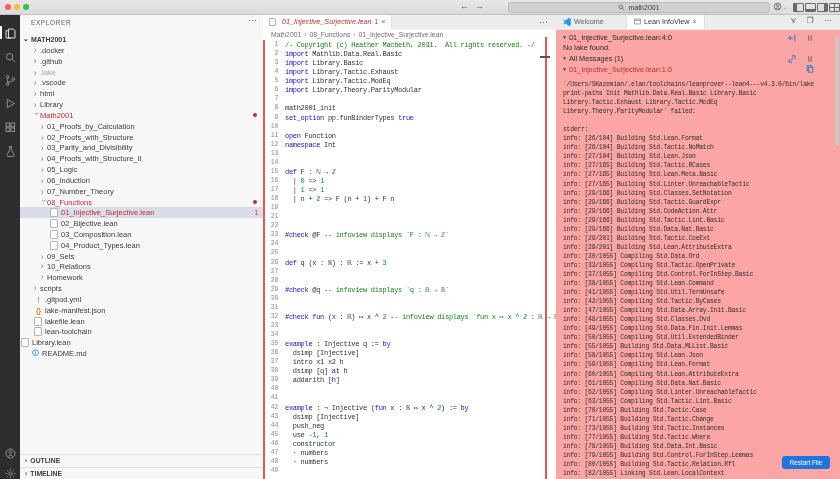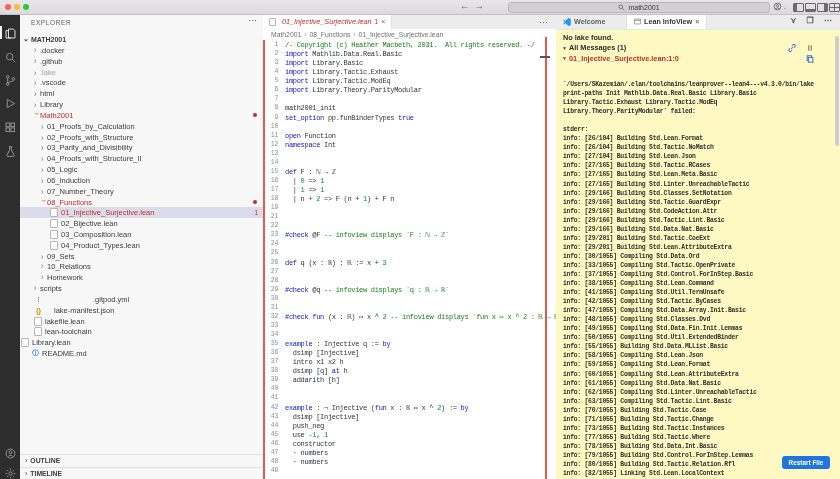--- a/index.html
+++ b/index.html
@@ -56,21 +56,21 @@
   .cl{height:9.07px;white-space:pre;display:flex;}
   .cl .ln{flex:0 0 15px;text-align:right;color:#888f96;padding-right:7px;font-size:6.5px;}
   .tk-k{color:#1616c9;}
   .tk-c{color:#1a801a;}
   .tk-n{color:#098658;}
   .tk-p{color:#30343a;}
   #gutter-red{position:absolute;left:0;top:26px;width:2px;height:439px;background:#e05a52;z-index:3;}
   #ruler-red{position:absolute;left:282px;top:23px;width:2px;height:442px;background:#e05a52;z-index:3;}
   #ruler-mark{position:absolute;left:277px;top:42px;width:10px;height:2px;background:#555;z-index:4;}
   
-  #panel{position:absolute;left:556px;top:14px;width:284px;height:465px;background:#fef9c3;overflow:hidden;font-weight:bold;}
+  #panel{position:absolute;left:556px;top:14px;width:284px;height:465px;background:#fca5a5;overflow:hidden;}
   #tabbar2{position:absolute;left:0;top:0;width:284px;height:15px;background:#ececec;border-bottom:1px solid #e5e5e5;}
   .tab2{position:absolute;top:0;height:15px;display:flex;align-items:center;padding:0 7px;gap:3px;font-size:7.2px;color:#616161;}
   #tab-welcome{left:0;}
   #tab-infoview{left:70px;background:#fff;border-right:1px solid #e0e0e0;border-left:1px solid #e0e0e0;color:#333;}
   #tab-infoview .x{color:#696969;font-size:7px;}
   #panel-actions{position:absolute;right:4px;top:2px;color:#555;font-size:8px;letter-spacing:4px;}
   .ivrow{position:relative;display:flex;align-items:center;height:10.6px;font-size:7.3px;color:#2b2b2b;padding-left:6px;white-space:nowrap;}
   .ivrow .tri{font-size:5px;margin-right:2px;color:#444;}
   .ivrow.red .txt{color:#c12d2d;}
   .ivrow .txt{overflow:hidden;}
@@ -270,25 +270,25 @@
           <span class="lbl">10_Relations</span>
         </div>
         <div class="trow" style="padding-left: 21px;">
           <span class="chev">›</span>
           <span class="lbl">Homework</span>
         </div>
         <div class="trow" style="padding-left: 14px;">
           <span class="chev">›</span>
           <span class="lbl">scripts</span>
         </div>
-        <div class="trow" style="padding-left: 14px; gap: 48px;">
+        <div class="trow" style="padding-left: 14px;">
           <span class="fico gico" style="color: rgb(227, 121, 51); font-weight: bold;">!</span>
           <span class="lbl">.gitpod.yml</span>
         </div>
-        <div class="trow" style="padding-left: 14px; gap: 9px;">
+        <div class="trow" style="padding-left: 14px;">
           <span class="fico gico" style="color: rgb(201, 138, 0); font-weight: bold;">{}</span>
           <span class="lbl">lake-manifest.json</span>
         </div>
         <div class="trow" style="padding-left: 14px;">
           <span class="fico"></span>
           <span class="lbl">lakefile.lean</span>
         </div>
         <div class="trow" style="padding-left: 14px;">
           <span class="fico"></span>
           <span class="lbl">lean-toolchain</span>
@@ -398,20 +398,33 @@
         <svg width="7" height="7" viewBox="0 0 10 10">
             <rect x="1" y="1.5" width="8" height="7" fill="none" stroke="#7a7a7a" stroke-width="1"></rect>
             <line x1="1" y1="3.5" x2="9" y2="3.5" stroke="#7a7a7a" stroke-width="1"></line>
           </svg>
         <span>Lean InfoView</span>
         <span class="x">×</span>
       </div>
       <span id="panel-actions">⋎ ❐ ⋯</span>
     </div>
     <div id="iv-body">
+        <div class="ivrow">
+          <span class="tri">▼</span>
+          <span class="txt">01_Injective_Surjective.lean:4:0</span>
+          <span class="ivicons">
+            <svg class="blue" viewBox="0 0 10 10">
+              <path d="M8.5 1v8M6 5H1M3.5 2.5L1 5l2.5 2.5"></path>
+            </svg>
+            <svg class="gray" viewBox="0 0 10 10">
+              <line x1="3.5" y1="1.5" x2="3.5" y2="8.5"></line>
+              <line x1="6.5" y1="1.5" x2="6.5" y2="8.5"></line>
+            </svg>
+          </span>
+        </div>
         <div class="ivplain">No lake found.</div>
         <div class="ivrow">
           <span class="tri">▼</span>
           <span class="txt">All Messages (1)</span>
           <span class="ivicons">
             <svg class="blue" viewBox="0 0 10 10">
               <path d="M4 6L6 4M2.5 5.5l-1 1a1.7 1.7 0 0 0 2.4 2.4l1-1M7.5 4.5l1-1a1.7 1.7 0 0 0-2.4-2.4l-1 1"></path>
             </svg>
             <svg class="gray" viewBox="0 0 10 10">
               <line x1="3.5" y1="1.5" x2="3.5" y2="8.5"></line>

